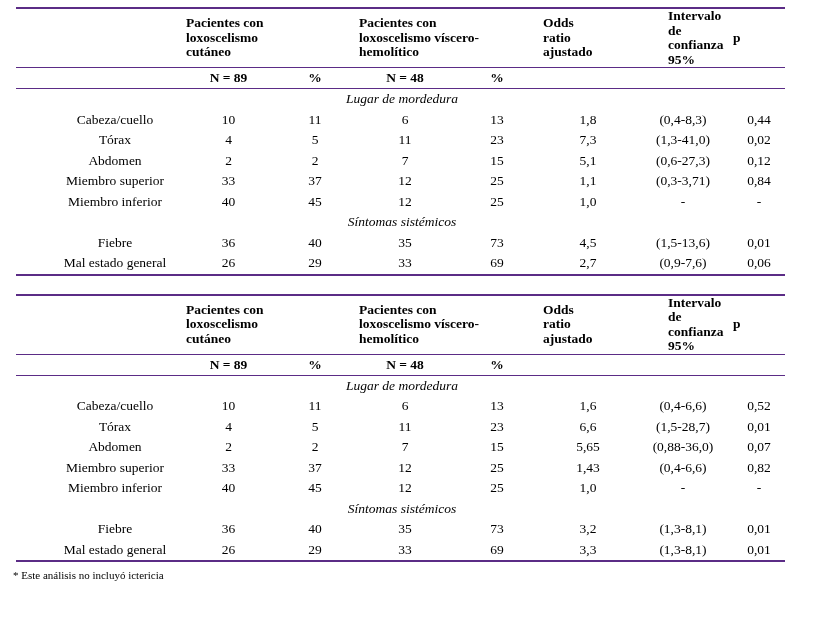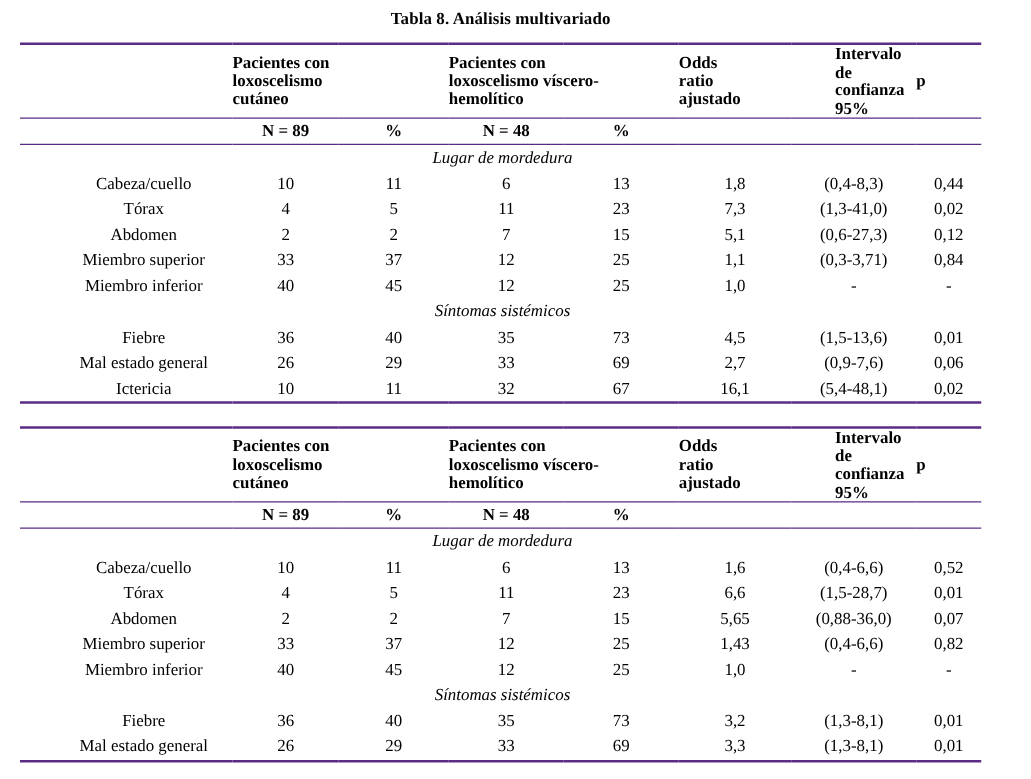--- a/index.html
+++ b/index.html
@@ -72,21 +72,20 @@
     margin-left: -3px;
     font-size: 11px;
     text-align: left;
   }
 </style>
 </head>
 <body>
 
 <div class="page">
 
-  <div class="title">Tabla 8. Análisis multivariado</div>
 
   <table class="mv">
     <colgroup>
       <col class="c-label">
         <col class="c-n1">
         <col class="c-p1">
         <col class="c-n2">
       <col class="c-p2">
         <col class="c-or">
         <col class="c-ci">
@@ -182,30 +181,20 @@
         <tr>
           <td class="row-label italic">Mal estado general</td>
           <td class="cell">26</td>
           <td class="cell">29</td>
           <td class="cell">33</td>
           <td class="cell">69</td>
           <td class="cell">2,7</td>
           <td class="cell">(0,9-7,6)</td>
           <td class="cell">0,06</td>
         </tr>
-        <tr>
-          <td class="row-label">Ictericia</td>
-          <td class="cell">10</td>
-          <td class="cell">11</td>
-          <td class="cell">32</td>
-          <td class="cell">67</td>
-          <td class="cell">16,1</td>
-          <td class="cell">(5,4-48,1)</td>
-          <td class="cell">0,02</td>
-        </tr>
       </tbody>
   </table>
 
   <table class="mv">
     <colgroup>
       <col class="c-label">
         <col class="c-n1">
         <col class="c-p1">
         <col class="c-n2">
       <col class="c-p2">
@@ -306,14 +295,15 @@
           <td class="cell">29</td>
           <td class="cell">33</td>
           <td class="cell">69</td>
           <td class="cell">3,3</td>
           <td class="cell">(1,3-8,1)</td>
           <td class="cell">0,01</td>
         </tr>
       </tbody>
   </table>
 
+  <div class="footnote">* Este análisis no incluyó ictericia</div>
 
 </div>
 
 </body></html>

